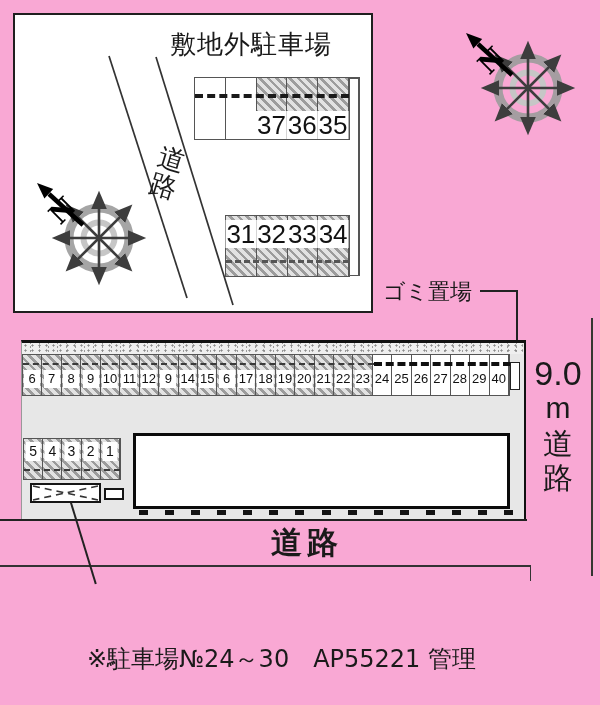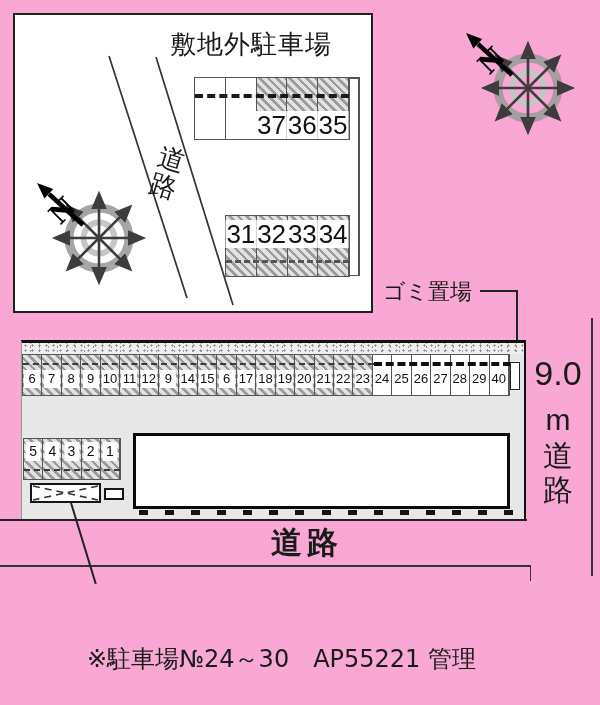--- a/index.html
+++ b/index.html
@@ -61,21 +61,21 @@
   }
   .garbage-box{left:488px; top:19px; width:10px; height:28px; background:#fff; border:1.5px solid #222; box-sizing:border-box;}
   .building{left:111px; top:90px; width:377px; height:76px; background:#fff; border:3.5px solid #0b0b0b; box-sizing:border-box;}
   .tick{position:absolute; width:9px; height:4.5px; background:#141414; top:167px;}
   .bicycle-shed{left:8px; top:140px; width:71px; height:20px; background:#fff; border:2px solid #151515; box-sizing:border-box;}
   .small-box{left:82px; top:145px; width:20px; height:12px; background:#fff; border:2px solid #151515; box-sizing:border-box;}
 
   
   .gomi-label{left:383px; top:277px; font-size:22px; white-space:nowrap;}
   .right-road-label{left:531px; top:356px; width:54px; text-align:center; line-height:1.0;}
-  .right-road-label .r1{font-size:34px; font-family:"Liberation Sans", sans-serif; margin-bottom:15px;}
+  .right-road-label .r1{font-size:34px; font-family:"Liberation Sans", sans-serif; margin-bottom:3px;}
   .right-road-label .r2{font-size:30px; font-family:"Liberation Sans", sans-serif; margin-bottom:6px;}
   .right-road-label .rcjk{font-size:30px; margin-bottom:4px;}
   .bottom-road-label{left:271px; top:522px; font-size:31px; letter-spacing:5px; white-space:nowrap;font-weight:bold;}
   .bicycle-label{left:14px; top:586px; font-size:24px; white-space:nowrap;}
   .caption{left:87px; top:643px; font-size:24px; white-space:nowrap;}
 
   .hline{position:absolute; background:#222;}
   .vline{position:absolute; background:#222;}
   .leader{background:#222;}
 </style>

